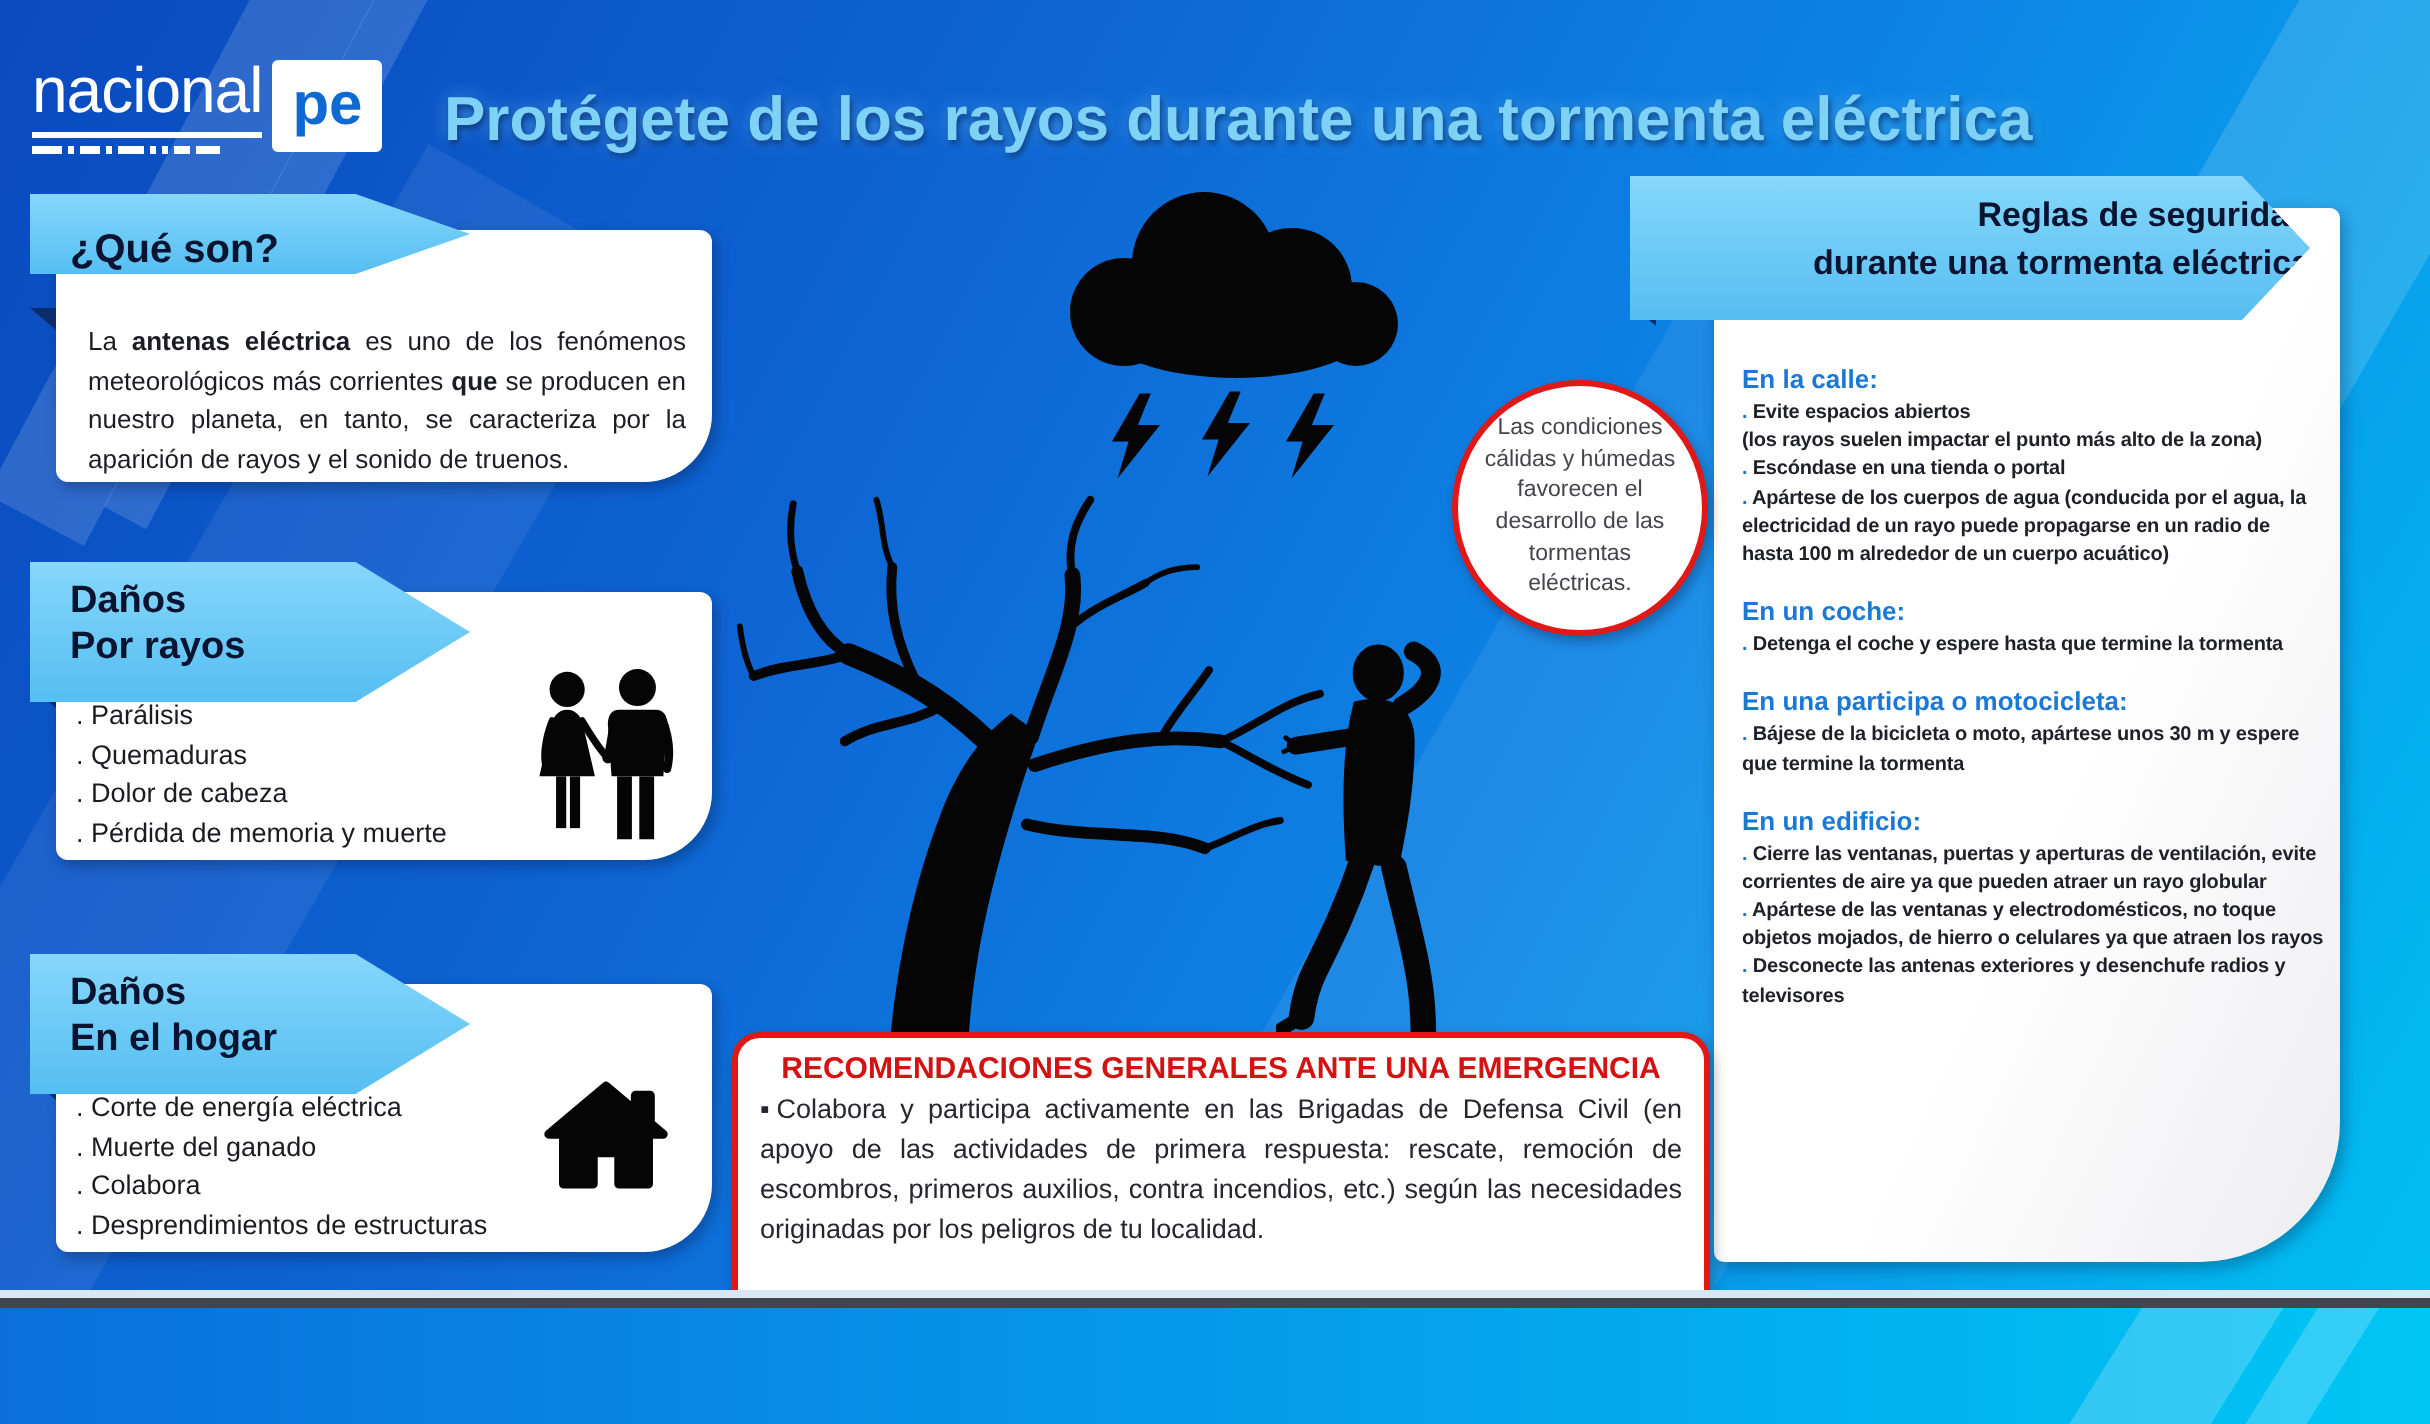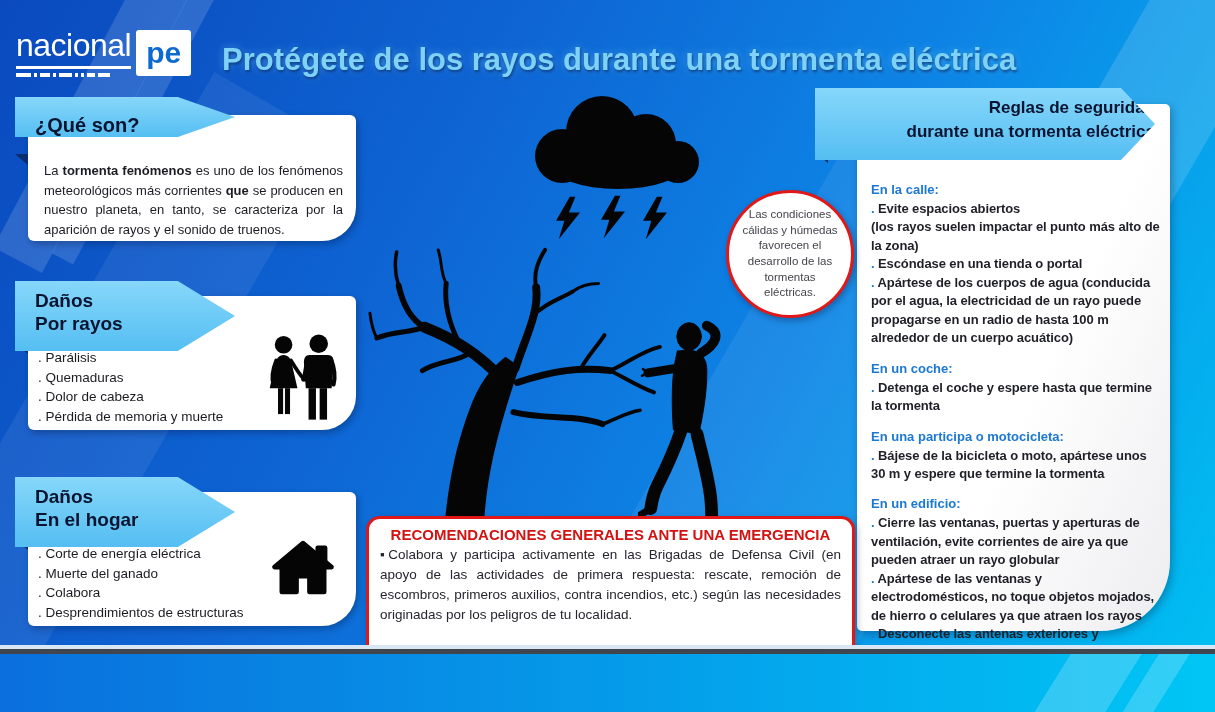--- a/index.html
+++ b/index.html
@@ -52,21 +52,21 @@
     box-shadow:2px 3px 7px rgba(0,10,40,.3);}
   .reco h3{margin:7px 0 2px 0;text-align:center;color:#d31212;font-size:15px;font-weight:bold;}
   .reco p{margin:0;padding:0 11px;font-size:13.5px;line-height:1.48;color:#26262e;text-align:justify;}
   
   .panel{position:absolute;left:857px;top:104px;width:313px;height:527px;
     background:linear-gradient(115deg,#ffffff 55%,#ededf0 100%);
     border-radius:5px 5px 70px 5px;box-shadow:2px 3px 8px rgba(0,10,40,.3);z-index:3;
     box-sizing:border-box;padding:78px 8px 0 14px;}
   .rsec{margin-bottom:13px;}
   .rsec h4{margin:0 0 3px 0;font-size:13px;font-weight:bold;color:#1b78d4;}
-  .ritem{font-size:13px;font-weight:bold;line-height:1.42;color:#1f1f28;letter-spacing:-0.1px;}
+  .ritem{font-size:10px;font-weight:bold;line-height:1.42;color:#1f1f28;letter-spacing:-0.1px;}
   .ritem .dot{color:#1b78d4;}
   
   .footer{position:absolute;left:0;top:645px;width:100%;z-index:5;}
   .f-line1{height:4px;background:#d9e7f4;}
   .f-line2{height:5px;background:#41454d;}
   .f-body{height:58px;background:linear-gradient(90deg,#0a6fdd,#00c6f5);position:relative;overflow:hidden;}
   .f-body .stripe{background:rgba(255,255,255,0.2);}
   svg{display:block;}
 </style>
 </head>
@@ -94,21 +94,21 @@
           <span style="width:8px"></span>
           <span style="width:12px"></span>
       </div>
     </div>
     <div class="pe-badge">pe</div>
   </div>
   <div class="title z2">Protégete de los rayos durante una tormenta eléctrica</div>
 
   <div class="card z2" style="left:28px;top:115px;width:328px;height:126px;">
     <div class="para">
-      <span>La </span><b>tormenta fenómenos</b><span> es uno de los fenómenos meteorológicos más corrientes </span><b>que</b><span> se producen en nuestro planeta, en tanto, se caracteriza por la aparición de rayos y el sonido de truenos.</span>
+      <span>La </span><b>antenas eléctrica</b><span> es uno de los fenómenos meteorológicos más corrientes </span><b>que</b><span> se producen en nuestro planeta, en tanto, se caracteriza por la aparición de rayos y el sonido de truenos.</span>
     </div>
   </div>
   <div class="fold z2" style="left:15px;top:154px;"></div>
   <div class="banner one-line z2" style="left:15px;top:97px;width:200px;height:40px;">
     <span>¿Qué son?</span>
   </div>
 
   <div class="card z2" style="left:28px;top:296px;width:328px;height:134px;">
     <div class="plist">
       <div>. Parálisis</div>

